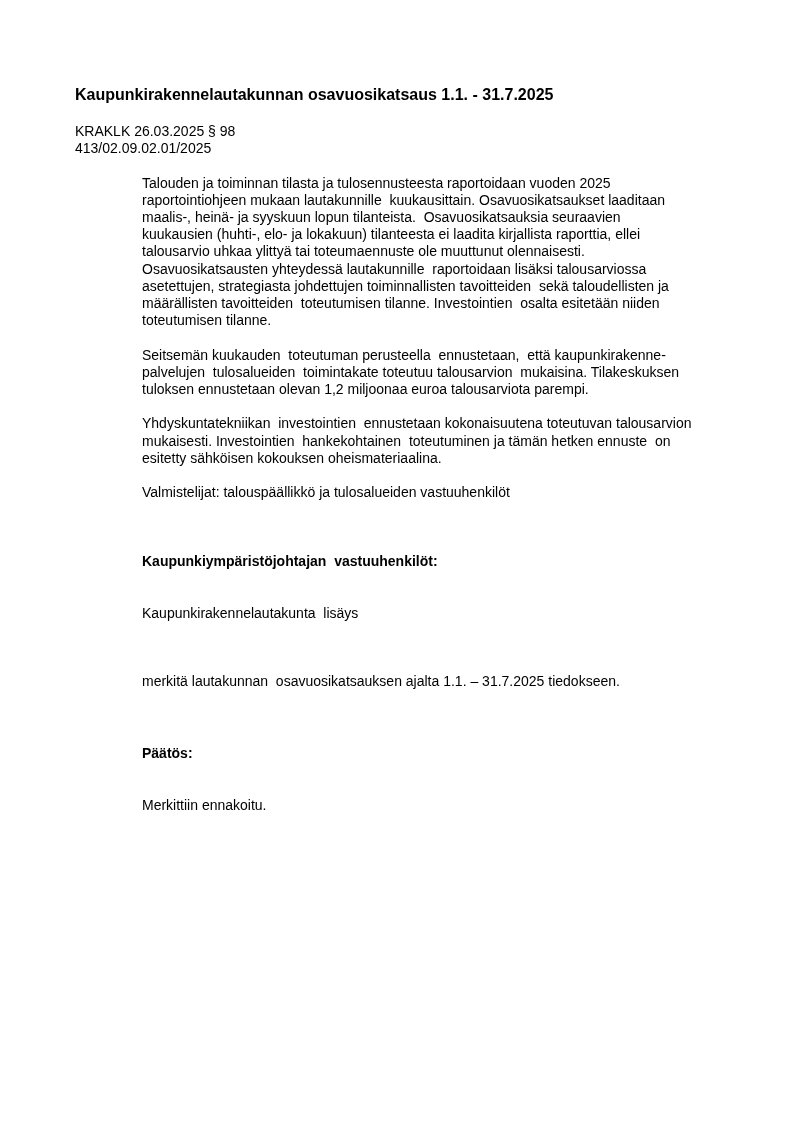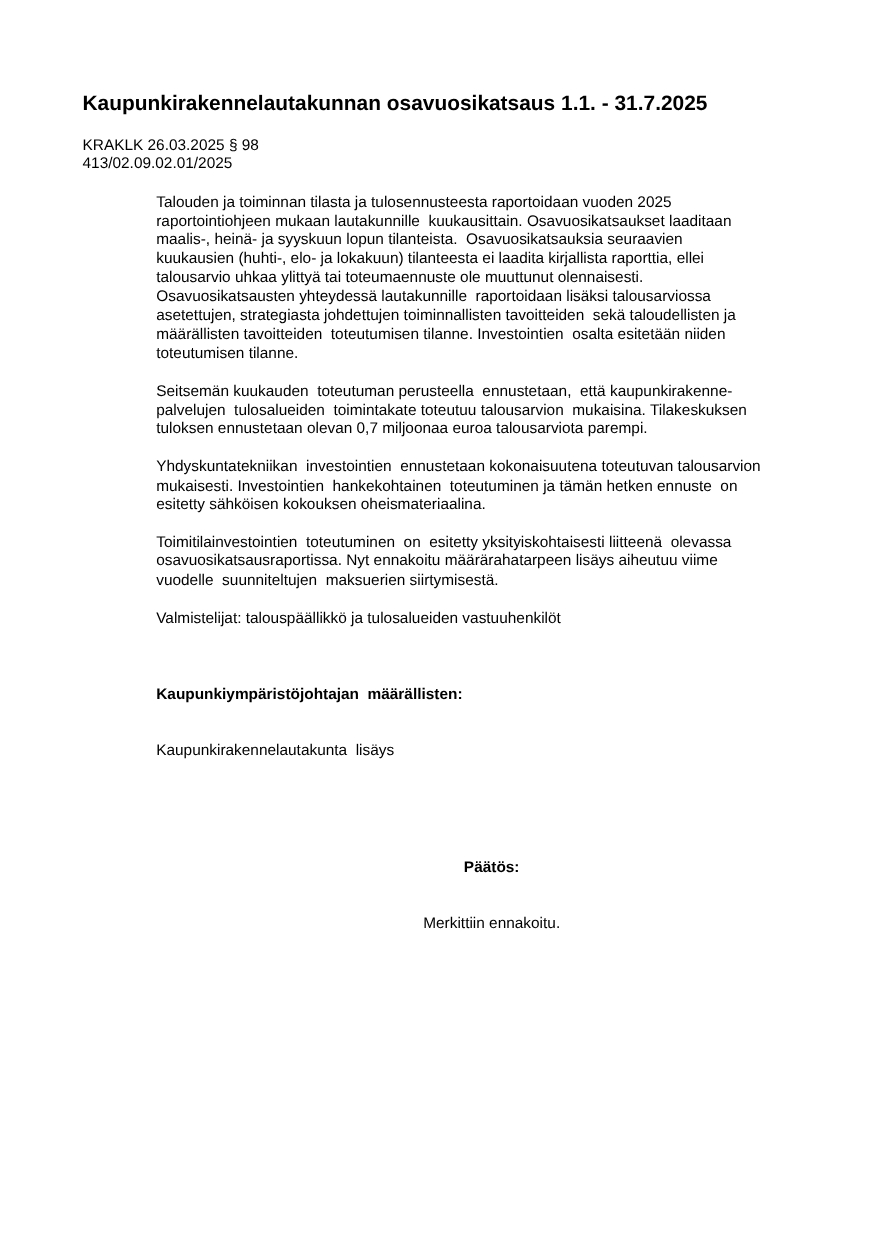--- a/index.html
+++ b/index.html
@@ -11,31 +11,31 @@
     background: #ffffff;
     color: #000000;
     font-family: "Liberation Sans", sans-serif;
     font-size: 14px;
     line-height: 17.2px;
     overflow: hidden;
   }
   .doc { position: absolute; left: 75px; top: 86px; }
   .doc-title {
     margin: 0 0 20px 0;
-    font-size: 19px;
+    font-size: 16px;
     font-weight: bold;
     white-space: pre;
   }
   .meta { margin: 0 0 17px 0; }
   .meta-line { white-space: pre; }
   .content { margin-left: 67px; width: 610px; }
   .para { margin: 0 0 17.2px 0; white-space: pre; }
   .para-line { white-space: pre; }
   .bold { font-weight: bold; }
-  .decision-block { padding-top: 3px; text-align: center; }
+  .decision-block { padding-top: 3px; }
 </style>
 </head>
 <body>
 
 <div class="page">
   <div class="doc">
 
     <h1 class="doc-title">Kaupunkirakennelautakunnan osavuosikatsaus 1.1. - 31.7.2025</h1>
 
     <div class="meta">
@@ -50,37 +50,35 @@
 maalis-, heinä- ja syyskuun lopun tilanteista.  Osavuosikatsauksia seuraavien
 kuukausien (huhti-, elo- ja lokakuun) tilanteesta ei laadita kirjallista raporttia, ellei
 talousarvio uhkaa ylittyä tai toteumaennuste ole muuttunut olennaisesti.
 Osavuosikatsausten yhteydessä lautakunnille  raportoidaan lisäksi talousarviossa
 asetettujen, strategiasta johdettujen toiminnallisten tavoitteiden  sekä taloudellisten ja
 määrällisten tavoitteiden  toteutumisen tilanne. Investointien  osalta esitetään niiden
 toteutumisen tilanne.</p>
 
       <p class="para">Seitsemän kuukauden  toteutuman perusteella  ennustetaan,  että kaupunkirakenne-
 palvelujen  tulosalueiden  toimintakate toteutuu talousarvion  mukaisina. Tilakeskuksen
-tuloksen ennustetaan olevan 0,7 miljoonaa euroa talousarviota parempi.</p>
+tuloksen ennustetaan olevan 1,2 miljoonaa euroa talousarviota parempi.</p>
 
       <p class="para">Yhdyskuntatekniikan  investointien  ennustetaan kokonaisuutena toteutuvan talousarvion
 mukaisesti. Investointien  hankekohtainen  toteutuminen ja tämän hetken ennuste  on
 esitetty sähköisen kokouksen oheismateriaalina.</p>
 
-      <p class="para">Toimitilainvestointien  toteutuminen  on  esitetty yksityiskohtaisesti liitteenä  olevassa
-osavuosikatsausraportissa. Nyt ennakoitu määrärahatarpeen lisäys aiheutuu viime
-vuodelle  suunniteltujen  maksuerien siirtymisestä.</p>
 
       <p class="para">Valmistelijat: talouspäällikkö ja tulosalueiden vastuuhenkilöt</p>
 
       <div class="para">
-        <div class="para-line bold">Kaupunkiympäristöjohtajan  määrällisten:</div>
+        <div class="para-line bold">Kaupunkiympäristöjohtajan  vastuuhenkilöt:</div>
         <div class="para-line">Kaupunkirakennelautakunta  lisäys</div>
       </div>
 
+      <p class="para">merkitä lautakunnan  osavuosikatsauksen ajalta 1.1. – 31.7.2025 tiedokseen.</p>
 
       <div class="para decision-block">
         <div class="para-line bold">Päätös:</div>
         <div class="para-line">Merkittiin ennakoitu.</div>
       </div>
 
     </div>
   </div>
 </div>
 

